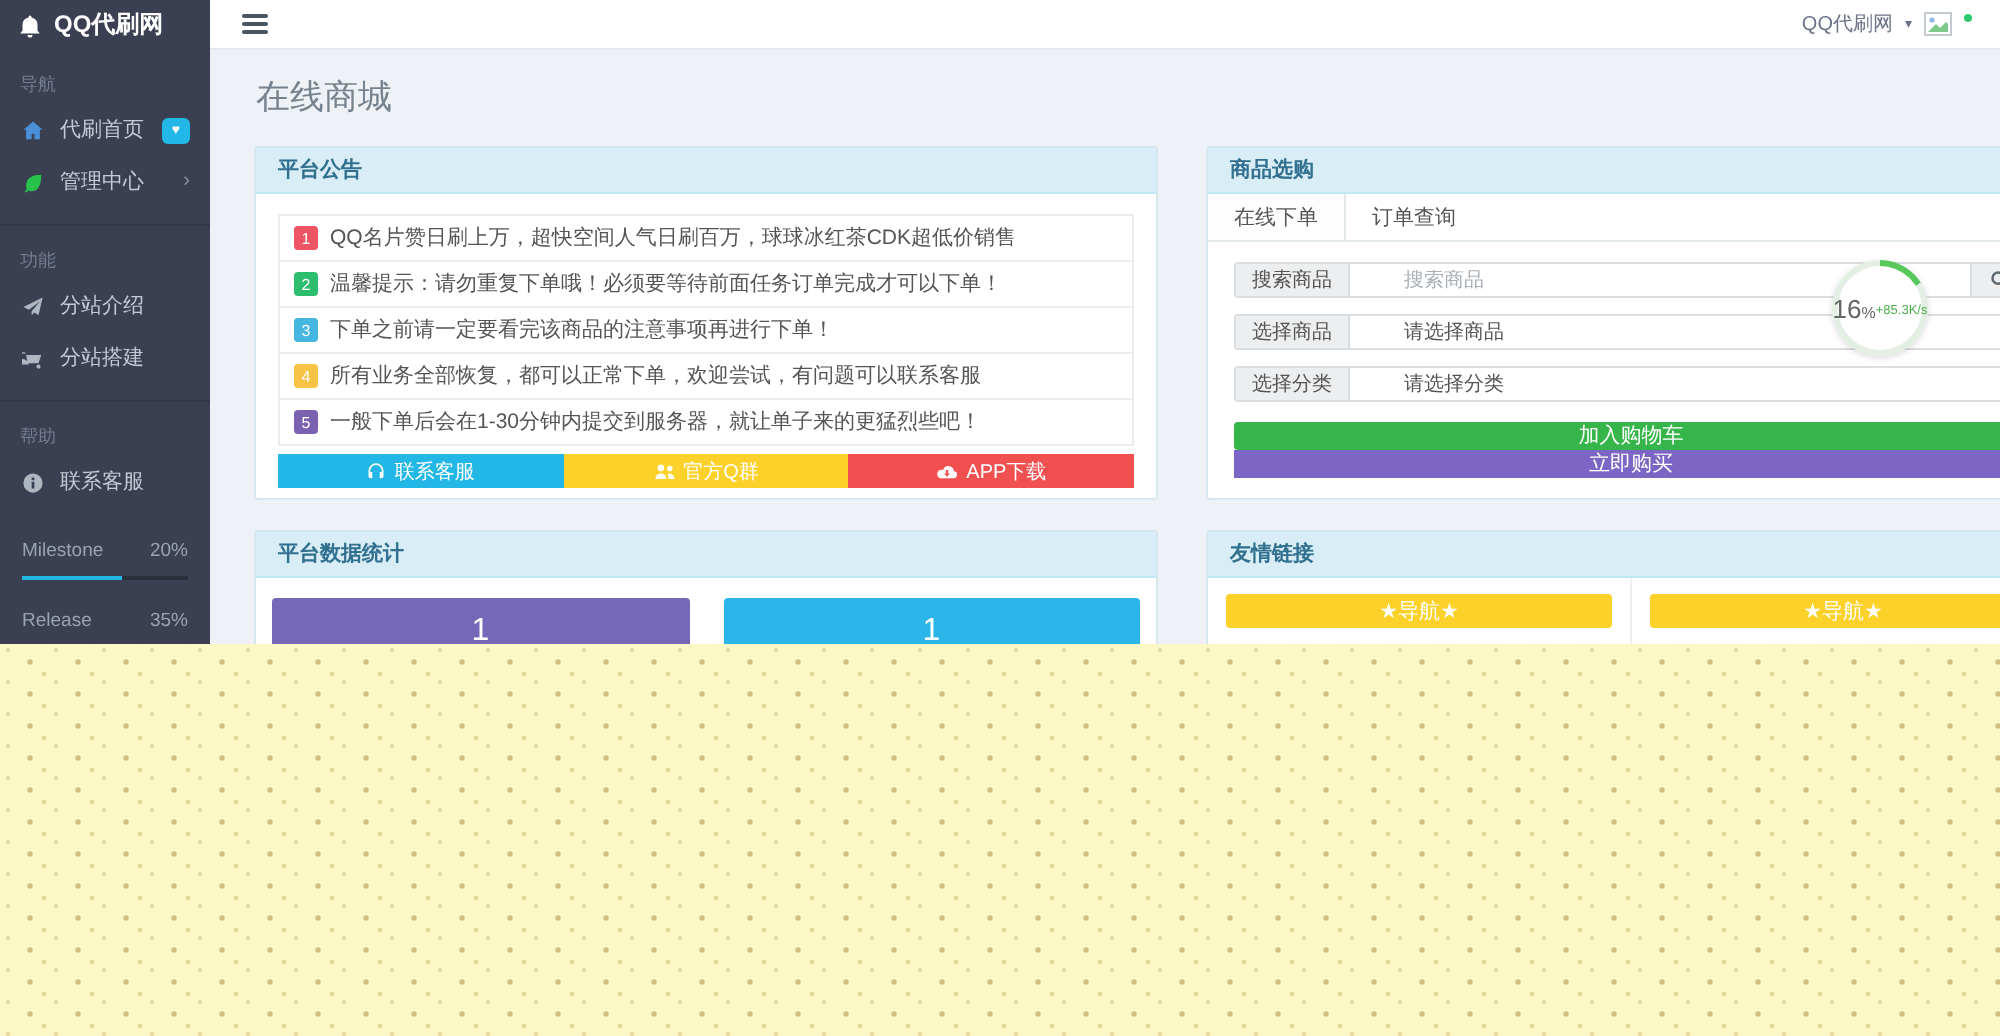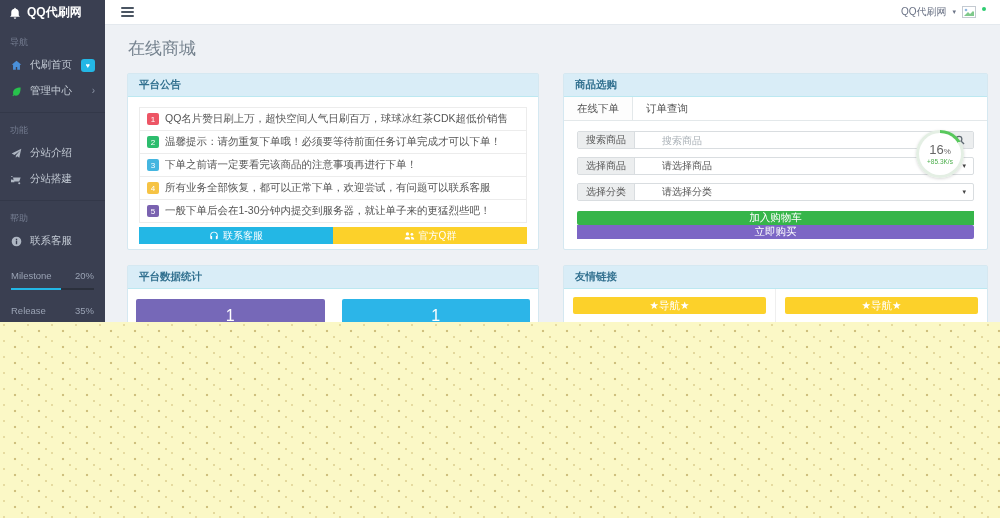--- a/index.html
+++ b/index.html
@@ -44,21 +44,21 @@
   .user-area { margin-left:auto; display:flex; align-items:center; gap:6px; }
   .user-name { font-size:10px; color:#6b7386; cursor:pointer; }
   .user-caret { font-size:7px; color:#6b7386; }
   .status-dot { width:4px; height:4px; border-radius:50%; background:#2ecc71; margin-bottom:6px; }
 
   .content { flex:1; padding:9px 15px 0 22px; }
   .page-title { font-size:17px; font-weight:normal; color:#76838f; margin:3px 0 13px 1px; }
 
   .grid-row { display:flex; gap:24px; }
   .grid-row + .grid-row { margin-top:15px; }
-  .col-l { width:412px; flex:none; }
+  .col-l { width:452px; flex:none; }
   .col-r { width:425px; flex:none; }
 
   .panel { background:#fff; border:1px solid #d5e8f1; border-radius:2px; }
   .panel-hd { background:#d9edf7; color:#31708f; border-bottom:1px solid #bce8f1; padding:4px 11px; font-size:10.5px; font-weight:bold; }
 
   
   .ann-body { padding:10px 11px 5px; }
   .ann-list { border:1px solid #ececec; border-bottom:none; }
   .ann-item { display:flex; align-items:center; height:23px; padding:0 7px; border-bottom:1px solid #ececec; font-size:10.5px; color:#555; white-space:nowrap; overflow:hidden; }
   .num-badge { width:12px; height:12px; flex:none; border-radius:2px; color:#fff; font-size:8px; display:flex; align-items:center; justify-content:center; margin-right:6px; }
@@ -79,21 +79,21 @@
   .ictrl input::placeholder { color:#a9b0b6; }
   .addon-btn { flex:none; width:28px; background:#eceeef; border-left:1px solid #d9dde0; display:flex; align-items:center; justify-content:center; cursor:pointer; color:#5f6a72; }
   .sel-caret { position:absolute; right:7px; font-size:7px; color:#444; }
   .form-btns { display:flex; margin-top:10px;flex-direction:column; }
   .form-btn { flex:1; height:18px; display:flex; align-items:center; justify-content:center; color:#fff; font-size:10.5px; cursor:pointer; }
   .fb-green{background:#36b54a; border-radius:2px 0 0 2px;} .fb-purple{background:#7c66c5; border-radius:0 2px 2px 0;}
 
   
   .pace-circle { position:absolute; left:916px; top:130px; width:48px; height:48px; border-radius:50%;
     background:conic-gradient(#58c85c 0deg 58deg, #e4efe4 58deg 360deg); box-shadow:0 1px 3px rgba(0,0,0,.15); z-index:5; }
-  .pace-inner { position:absolute; inset:3px; background:#fff; border-radius:50%; display:flex; flex-direction:column; align-items:center; justify-content:center; }
+  .pace-inner { position:absolute; inset:3px; background:#fff; border-radius:50%; display:flex; flex-direction:row; align-items:center; justify-content:center; }
   .pace-pct { font-size:13px; color:#666; line-height:1; }
   .pace-pct .unit { font-size:8px; }
   .pace-speed { font-size:6.5px; color:#4cae4c; margin-top:2px; }
 
   
   .stats-body { padding:10px 8px 8px; display:flex; gap:17px; }
   .stat-box { flex:1; height:60px; border-radius:2px; color:#fff; text-align:center; font-size:16px; padding-top:8px; }
   .sb-purple{background:#7668b8;} .sb-cyan{background:#2cb5e8;}
 
   
@@ -241,20 +241,26 @@
               </div>
               <div class="ann-btn ab-yellow">
                 <svg width="11" height="10" viewBox="0 0 16 14" fill="#fff">
                     <circle cx="5" cy="4" r="2.4"></circle>
                     <path d="M1 12c0-2.4 1.8-4 4-4s4 1.6 4 4z"></path>
                     <circle cx="11.5" cy="4.5" r="2"></circle>
                     <path d="M9.8 8.4A3.8 3.8 0 0 1 15 12h-4.4a5.6 5.6 0 0 0-.8-3.6z"></path>
                   </svg>
                 <span>官方Q群</span>
               </div>
+              <div class="ann-btn ab-red">
+                <svg width="11" height="10" viewBox="0 0 16 13" fill="#fff">
+                    <path d="M13 6a4 4 0 0 0-7.8-1A3 3 0 0 0 3 11h9.5A2.5 2.5 0 0 0 13 6zM8 10L5.8 7.5h1.4V5h1.6v2.5h1.4z"></path>
+                  </svg>
+                <span>APP下载</span>
+              </div>
             </div>
           </div>
         </section>
 
         <section class="panel col-r">
           <div class="panel-hd">商品选购</div>
           <div class="tabs">
             <div class="tab active">在线下单</div>
             <div class="tab">订单查询</div>
           </div>

